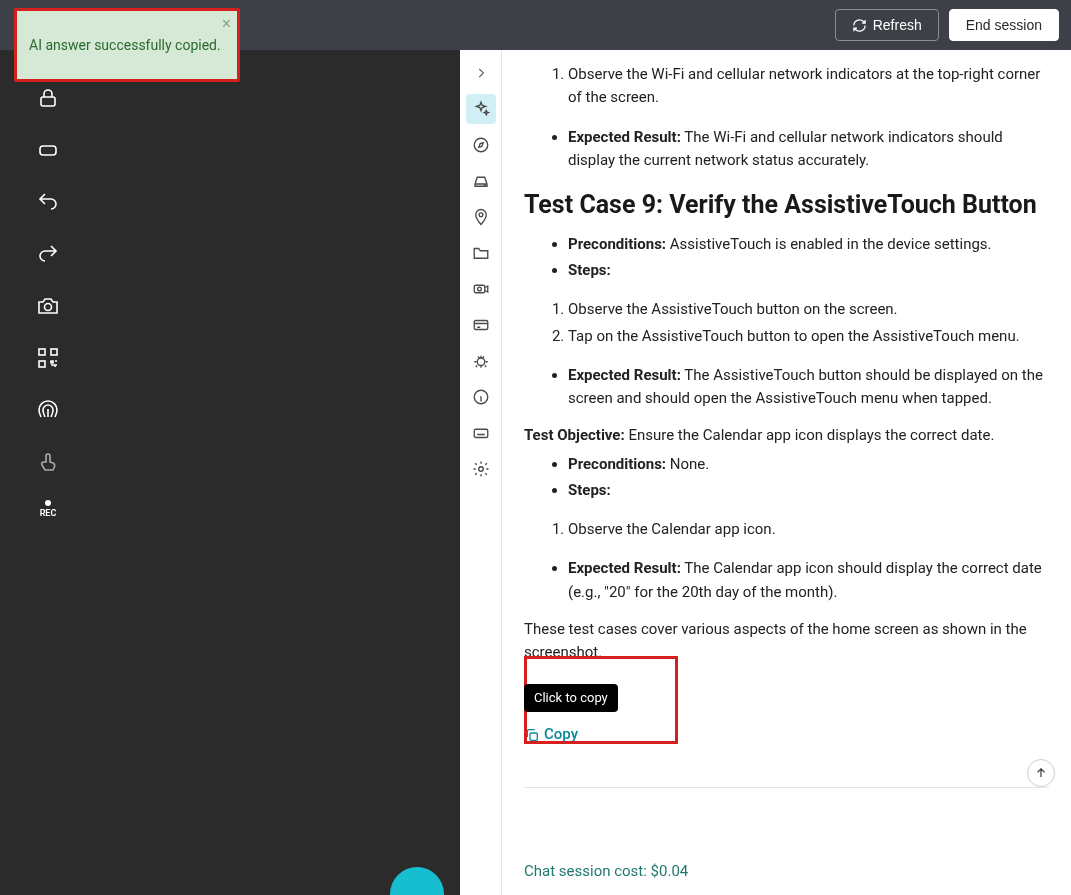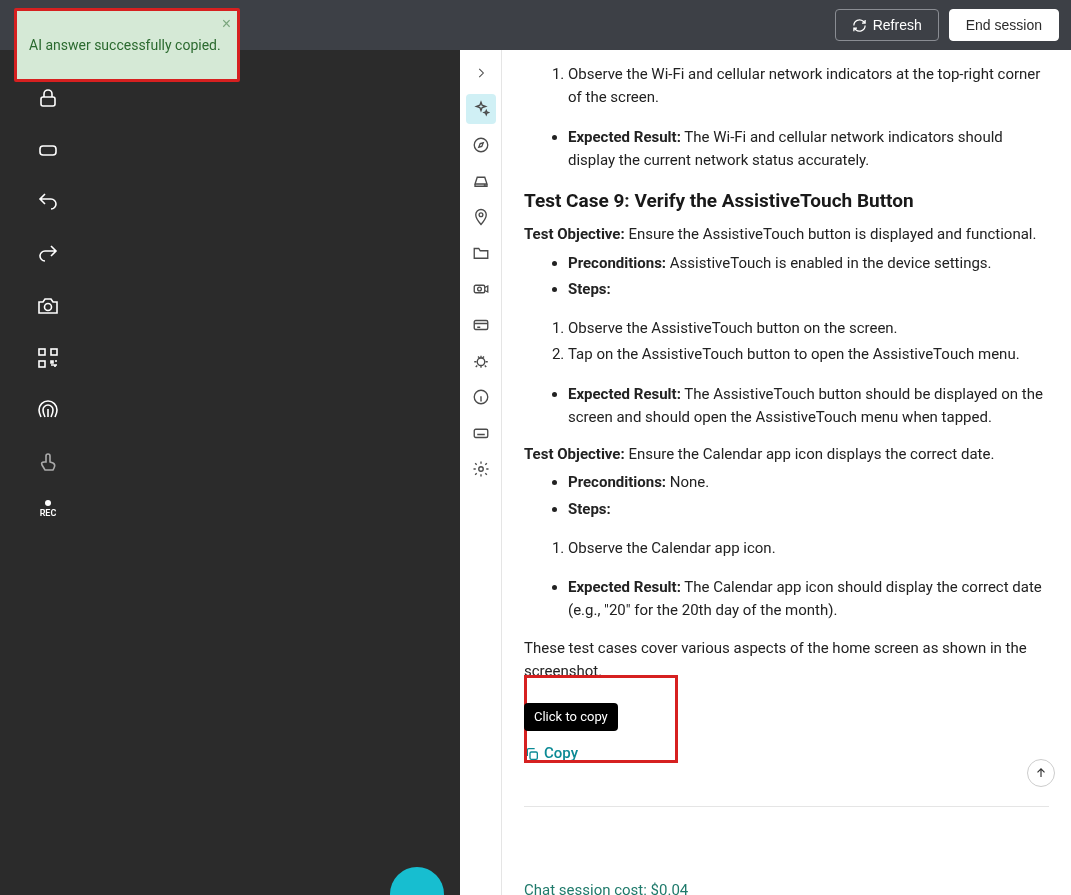--- a/index.html
+++ b/index.html
@@ -18,21 +18,21 @@
 .main{position:absolute;top:50px;left:460px;right:0;bottom:0;background:#fff;display:flex}
 .icon-rail{width:42px;background:#fff;border-right:1px solid #e5e5e5;display:flex;flex-direction:column;align-items:center;padding-top:8px;gap:6px}
 .icon-rail-btn{width:30px;height:30px;display:flex;align-items:center;justify-content:center;cursor:pointer;border-radius:4px;color:#4b4b4b}
 .icon-rail-btn.active{background:#d0f0f5}
 .icon-rail-btn svg{width:18px;height:18px;stroke:#4b4b4b;fill:none;stroke-width:1.8}
 .icon-rail-btn.chev svg{width:14px;height:14px}
 .content{flex:1;padding:8px 22px 12px 22px;overflow-y:auto;position:relative;color:#222;font-size:15px;line-height:1.55}
 .content ol,.content ul{padding-left:44px;margin:5px 0 14px}
 .content ol ol,.content ul+ol,.content ol+ul{margin-top:16px}
 .content li{margin:3px 0}
-.content h3{font-size:19px;font-weight:700;margin:14px 0 8px;color:#191919}
+.content h3{font-size:25px;font-weight:700;margin:14px 0 8px;color:#191919}
 .to-label{font-weight:700}
 .bold{font-weight:700}
 .copy-area{position:relative;margin:20px 0 22px;display:inline-block}
 .copy-area-border{position:absolute;top:-28px;left:0;width:154px;height:88px;border:3px solid #d62020;pointer-events:none}
 .tooltip{background:#000;color:#fff;font-size:13px;padding:4px 10px;border-radius:4px;display:inline-block;position:relative}
 .tooltip::after{content:"";position:absolute;bottom:-5px;left:24px;border:5px solid transparent;border-top-color:#000}
 .copy-link{display:flex;align-items:center;gap:4px;color:#0b8a95;font-size:15px;font-weight:500;cursor:pointer;margin-top:11px}
 .copy-link svg{width:16px;height:16px;stroke:#0b8a95;fill:none;stroke-width:2}
 .divider{border-top:1px solid #e5e5e5;margin:18px 0}
 .cost{font-size:15px;color:#1f7a6b;margin:72px 0 18px}
@@ -189,21 +189,20 @@
 
   <div class="content">
     <ol>
       <li>Observe the Wi-Fi and cellular network indicators at the top-right corner of the screen.</li>
     </ol>
     <ul>
       <li><span class="bold">Expected Result:</span><span> The Wi-Fi and cellular network indicators should display the current network status accurately.</span></li>
     </ul>
 
     <h3>Test Case 9: Verify the AssistiveTouch Button</h3>
-    <p><span class="to-label">Test Objective:</span><span> Ensure the AssistiveTouch button is displayed and functional.</span></p>
     <ul>
       <li><span class="bold">Preconditions:</span><span> AssistiveTouch is enabled in the device settings.</span></li>
       <li><span class="bold">Steps:</span></li>
     </ul>
     <ol>
       <li>Observe the AssistiveTouch button on the screen.</li>
       <li>Tap on the AssistiveTouch button to open the AssistiveTouch menu.</li>
     </ol>
     <ul>
       <li><span class="bold">Expected Result:</span><span> The AssistiveTouch button should be displayed on the screen and should open the AssistiveTouch menu when tapped.</span></li>

